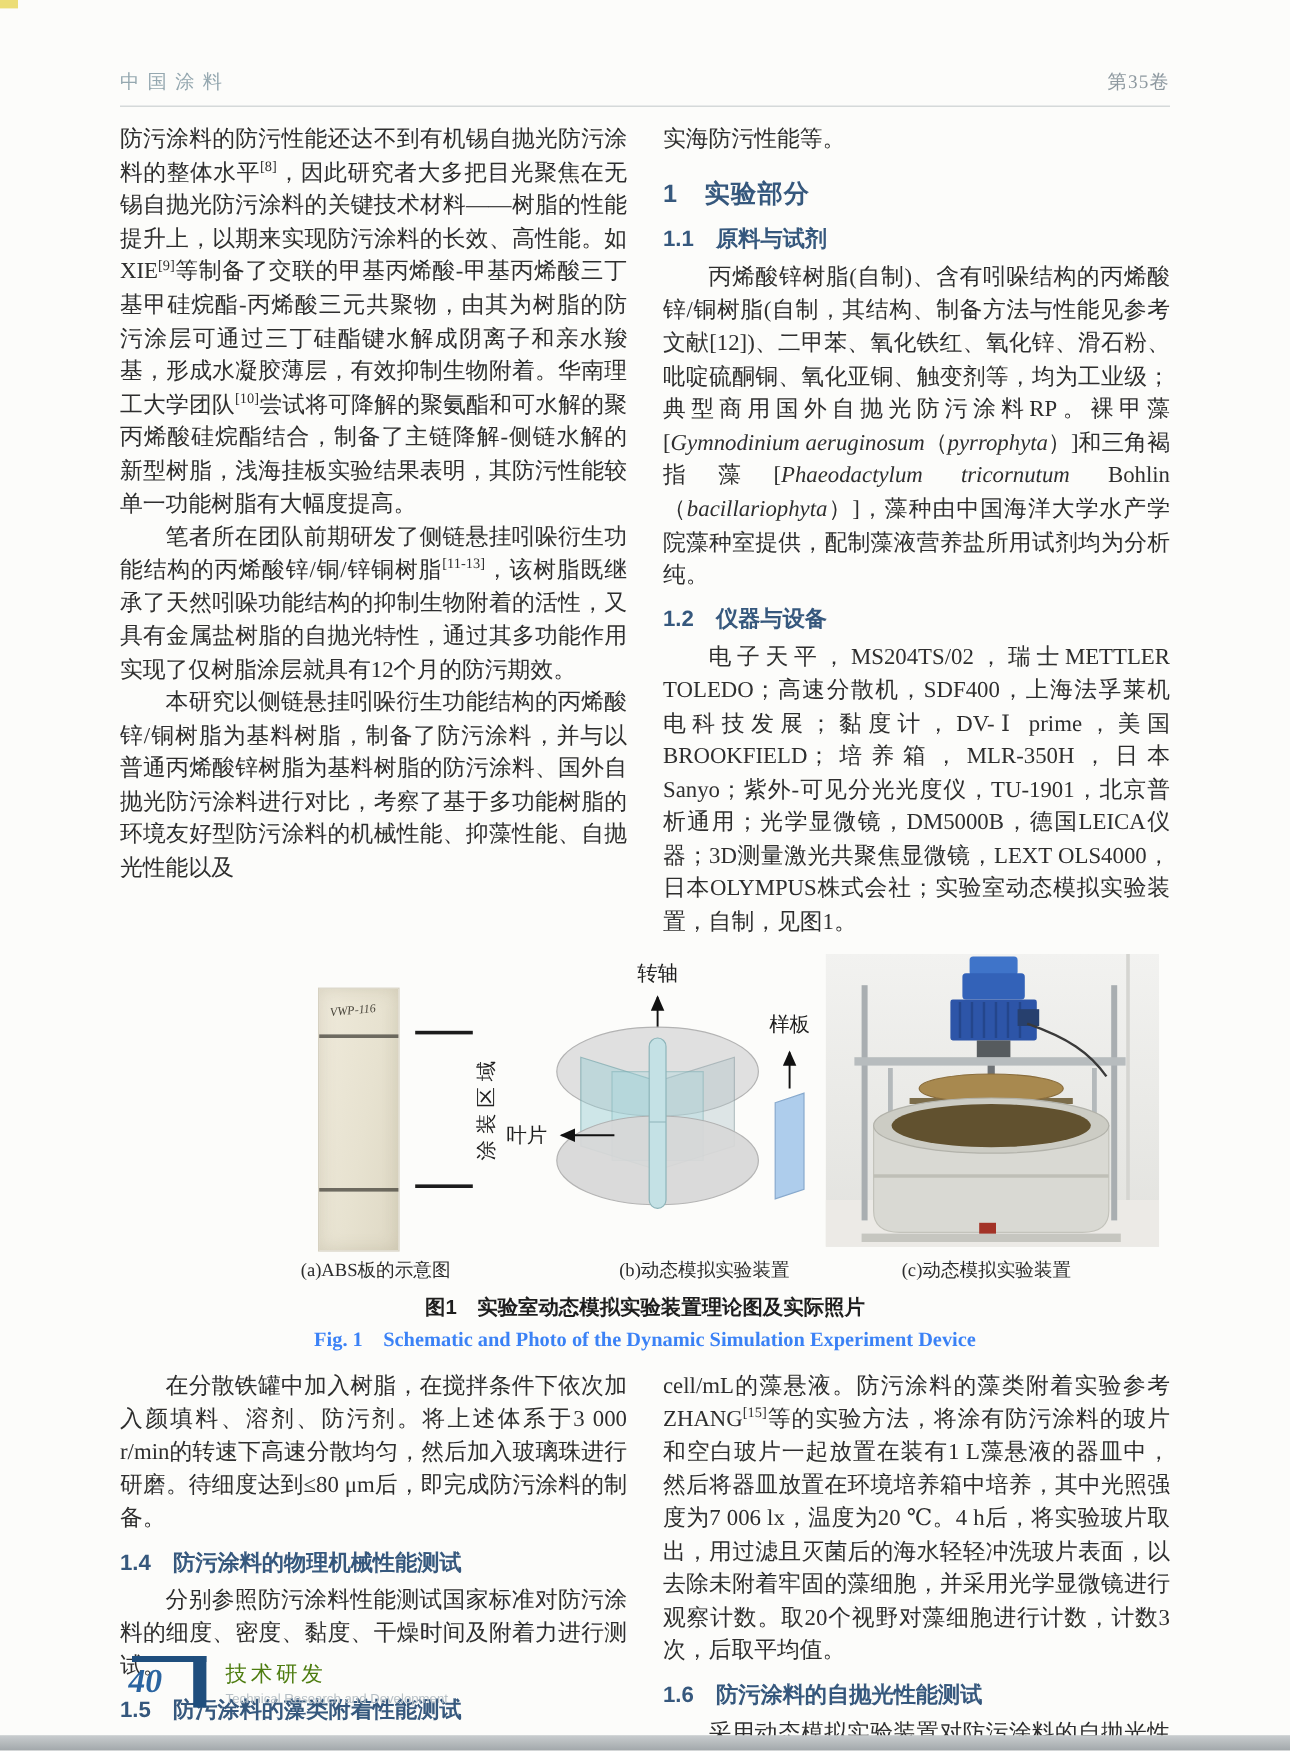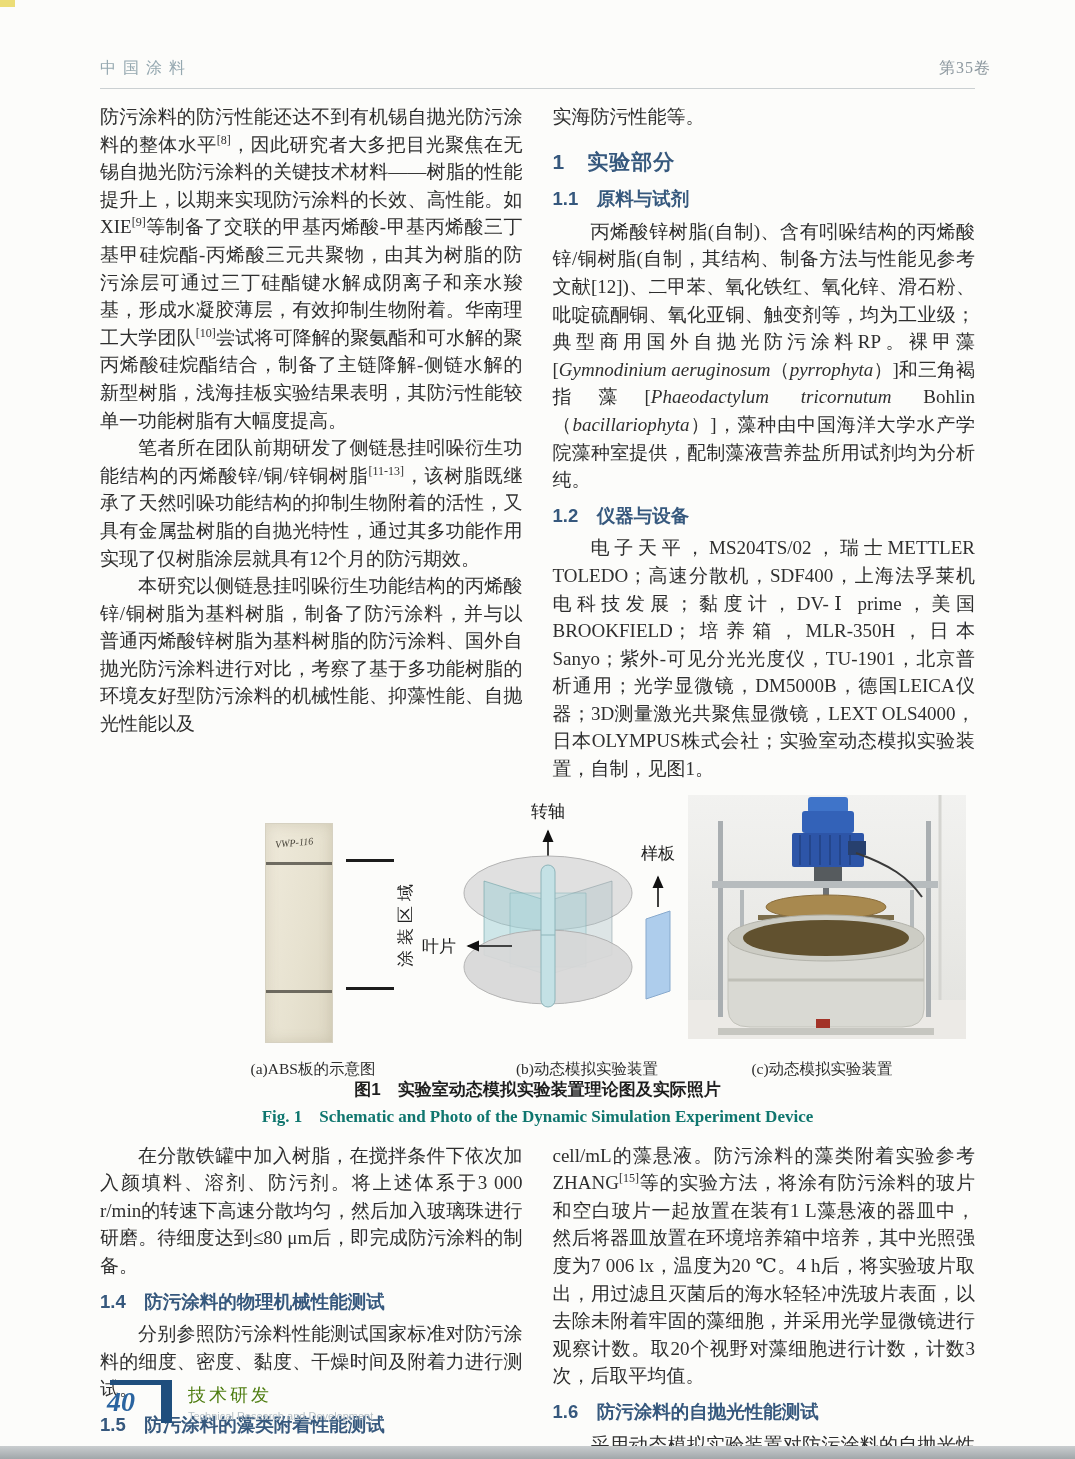--- a/index.html
+++ b/index.html
@@ -1,21 +1,21 @@
 <!DOCTYPE html>
 <html><head>
 <meta charset="utf-8">
 <style>
   html,body { margin:0; padding:0; background:#ffffff; }
   .page { position:relative; width:1075px; height:1459px; background:#fcfcfa; overflow:hidden;
           font-family:"Liberation Serif","DejaVu Serif",serif; color:#2e2e2e; }
   .corner-artifact { position:absolute; top:0; left:0; width:15px; height:7px; background:#e9d75e; opacity:.85; }
 
   
-  .hdr { position:absolute; top:58px; left:100px; right:84px; display:flex; justify-content:space-between; align-items:flex-end; }
+  .hdr { position:absolute; top:58px; left:100px; right:100px; display:flex; justify-content:space-between; align-items:flex-end; }
   .journal { font-family:"Liberation Sans","DejaVu Sans",sans-serif; font-size:16px; color:#95a8b0; letter-spacing:7px; }
   .volume  { font-size:16px; color:#8e99a0; letter-spacing:1px; }
   .hdr-rule { position:absolute; top:88px; left:100px; right:100px; border-top:1px solid #cbd0d2; }
 
   
   .content { position:absolute; top:103px; left:100px; width:875px; }
   .cols { display:flex; gap:30px; }
   .col { width:431px; font-size:19px; line-height:27.6px; text-align:justify; }
   p { margin:0; }
   .indent { text-indent:2em; }
@@ -37,26 +37,26 @@
   .board .m1 { top:38px; } .board .m2 { top:166px; }
   .dash { position:absolute; width:48px; height:3px; background:#1c1c1c; }
   .d1 { left:246px; top:66px; } .d2 { left:246px; top:194px; }
   .region-label { position:absolute; left:305px; top:130px; transform:translate(-50%,-50%) rotate(-90deg);
                   font-size:17px; letter-spacing:5px; color:#222; white-space:nowrap; }
   .schematic { position:absolute; left:320px; top:2px; }
   .photo-c  { position:absolute; left:588px; top:2px; }
   svg text { font-family:"Liberation Serif","DejaVu Serif",serif; fill:#1d1d1d; }
 
   .subcaps { position:relative; height:24px; margin-top:5px; font-size:15.5px; color:#2c2c2c; }
-  .subcap { position:absolute; transform:translateX(-50%); white-space:nowrap;margin-top:11px; }
+  .subcap { position:absolute; transform:translateX(-50%); white-space:nowrap; }
   .sc-a { left:213px; } .sc-b { left:487px; } .sc-c { left:722px; }
   .cap-cn { text-align:center; font-family:"Liberation Sans","DejaVu Sans",sans-serif; font-weight:bold;
             font-size:17px; color:#1e1e1e; margin-top:6px; }
   .cap-en { text-align:center; font-family:"Liberation Serif","DejaVu Serif",serif; font-weight:bold;
-            font-size:17px; color:#0f766e; margin-top:4px; }
+            font-size:17px; color:#3b82f6; margin-top:4px; }
   .row2 { margin-top:14px; }
 
   
   .footer { position:absolute; left:100px; top:1380px; display:flex; align-items:flex-start; }
   .pgblk { position:relative; width:76px; height:46px; }
   .pg-topbar { position:absolute; left:10px; top:0; width:62px; height:5px; background:#1f4e7d; }
   .pg-vbar { position:absolute; left:61px; top:0; width:11px; height:43px; background:#1f4e7d; }
   .pg-num { position:absolute; left:7px; top:6px; font-style:italic; font-weight:bold; font-size:28px; color:#2a64a0;
             font-family:"Liberation Serif","DejaVu Serif",serif; }
   .ftr-text { margin-left:12px; padding-top:3px; font-family:"Liberation Sans","DejaVu Sans",sans-serif; }

